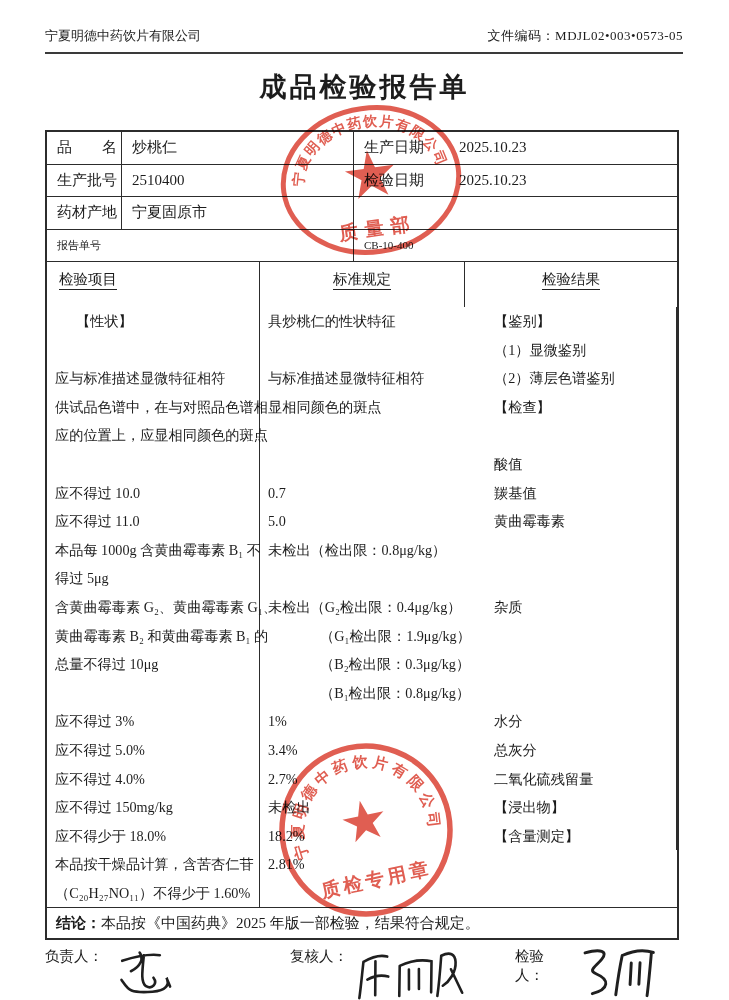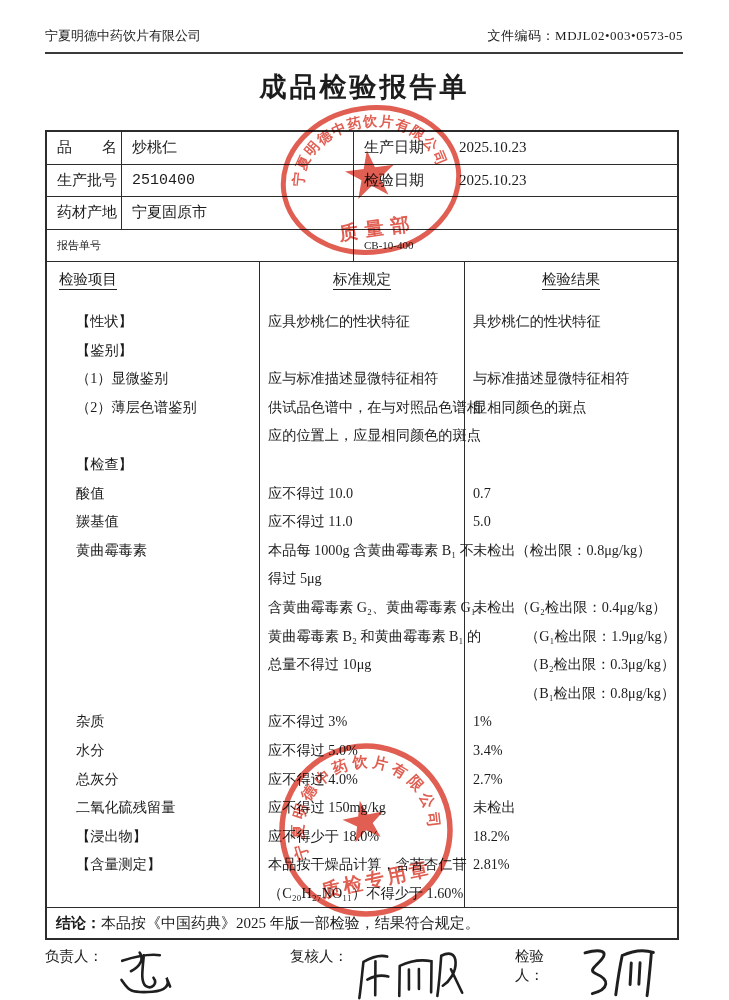--- a/index.html
+++ b/index.html
@@ -15,21 +15,21 @@
              font-size:27px;font-weight:bold;letter-spacing:3px;}
   
   .doc-box{position:absolute;left:45px;top:130px;width:634px;border:2px solid #2c2c2c;
            box-sizing:border-box;background:transparent;}
   
   .info-row{display:grid;grid-template-columns:75px 232px 1fr;height:31.5px;
             border-bottom:1.5px solid #2c2c2c;font-size:15px;}
   .info-row-wide{display:grid;grid-template-columns:307px 1fr;height:31.5px;
             border-bottom:1.5px solid #2c2c2c;font-size:11px;}
   .icell{display:flex;align-items:center;box-sizing:border-box;padding-left:10px;}
-  .icell.b{border-right:1.5px solid #2c2c2c;font-family:Liberation Mono, monospace;}
+  .icell.b{border-right:1.5px solid #2c2c2c;}
   .icell .l2{display:inline-block;width:95px;}
   
   .spec-head{display:grid;grid-template-columns:213px 205px 1fr;font-size:14.5px;}
   .spec-head>div{box-sizing:border-box;padding:8px 0 18px 0;text-align:center;}
   .spec-head>div:nth-child(1){text-align:left;padding-left:12px;}
   .spec-head .c1,.spec-head .c2{border-right:1.5px solid #2c2c2c;}
   .spec-head span{border-bottom:1px solid #222;padding-bottom:2px;}
   .spec-body{display:grid;grid-template-columns:213px 205px 1fr;font-size:14.2px;}
   .scell{box-sizing:border-box;line-height:28.6px;}
   .scell.c1{border-right:1.5px solid #2c2c2c;padding-left:29px;}
@@ -94,23 +94,20 @@
 
     <div class="spec-head">
       <div class="c1"><span>检验项目</span></div>
       <div class="c2"><span>标准规定</span></div>
       <div class="c3"><span>检验结果</span></div>
     </div>
 
     <div class="spec-body" id="spec-body">
         <div class="scell c1">
           <div class="ln">【性状】</div>
-        </div>
-        <div class="scell c2">
-          <div class="ln">应具炒桃仁的性状特征</div>
         </div>
         <div class="scell c3">
           <div class="ln">具炒桃仁的性状特征</div>
         </div>
         <div class="scell c1">
           <div class="ln">【鉴别】</div>
         </div>
         <div class="scell c2"></div>
         <div class="scell c3"></div>
         <div class="scell c1">

